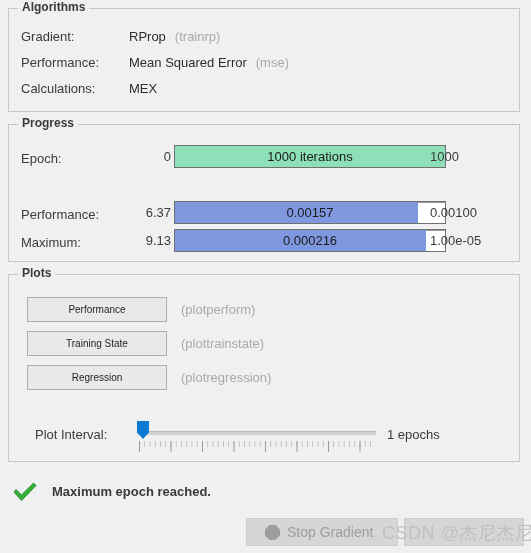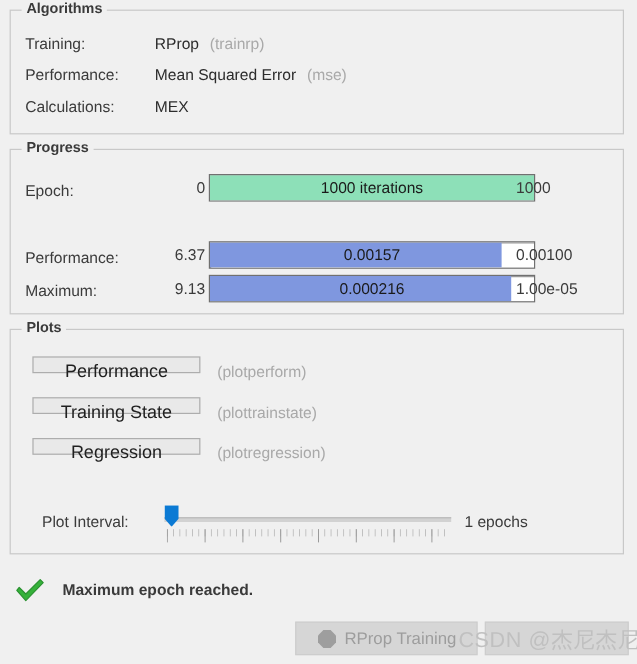--- a/index.html
+++ b/index.html
@@ -117,27 +117,27 @@
     line-height: 19px;
     white-space: nowrap;
   }
 
   
   .plot-row { position: absolute; left: 0; height: 26px; }
   .plot-btn {
     position: absolute;
     left: 18px;
     width: 140px;
-    height: 14px;
+    height: 25px;
     box-sizing: border-box;
     border: 1px solid #adadad;
     background: #e9e9e9;
     color: #1f1f1f;
     font-family: "Liberation Sans", sans-serif;
-    font-size: 15px;
+    font-size: 10px;
     text-align: center;
     line-height: 23px;
     padding: 0;
     cursor: pointer;
   }
   .plot-func {
     position: absolute;
     left: 172px;
     top: 3px;
     line-height: 19px;
@@ -273,21 +273,21 @@
     letter-spacing: 0.5px;
   }
 </style>
 </head>
 <body>
 
 <div class="panel" id="panel-algorithms">
   <div class="panel-title">Algorithms</div>
 
   <div class="alg-row" style="top:18px;">
-    <span class="alg-label">Training:</span><span class="alg-value">RProp</span><span class="alg-func">(trainrp)</span>
+    <span class="alg-label">Gradient:</span><span class="alg-value">RProp</span><span class="alg-func">(trainrp)</span>
   </div>
 
   <div class="alg-row" style="top:70px;">
     <span class="alg-label">Calculations:</span><span class="alg-value">MEX</span><span class="alg-func"></span>
   </div>
 
   <div class="alg-row" style="top:44px;">
     <span class="alg-label">Performance:</span><span class="alg-value">Mean Squared Error</span><span class="alg-func">(mse)</span>
   </div>
 </div>
@@ -360,20 +360,20 @@
   <span id="check-icon">
     <svg width="26" height="24" viewBox="0 0 26 24" xmlns="http://www.w3.org/2000/svg">
       <path d="M2 12 L4 9.5 L9.5 15 L21.5 3 L24 5.5 L9.5 20.5 Z" fill="#35b13a" stroke="#2a9130" stroke-width="1" stroke-linejoin="round"></path>
     </svg>
   </span>
   <span id="status-text">Maximum epoch reached.</span>
 </div>
 
 <div class="bottom-btn" id="btn-stop">
   <span id="stop-sign"></span>
-  <span id="stop-label">RProp Training</span>
+  <span id="stop-label">Stop Gradient</span>
 </div>
 
 <div class="bottom-btn" id="btn-cancel">
   <span style="visibility:hidden;">Cancel</span>
 </div>
 
 <div id="watermark">CSDN @杰尼杰尼！</div>
 
 </body></html>

